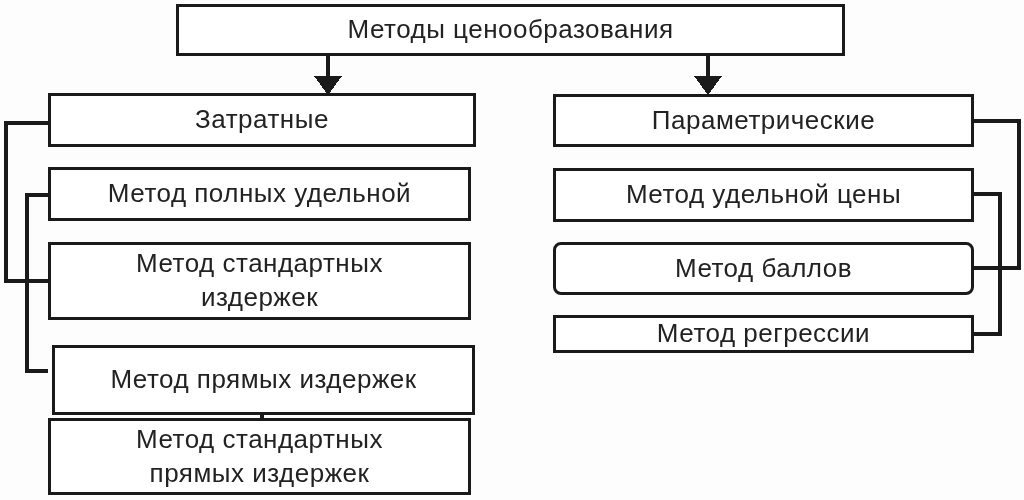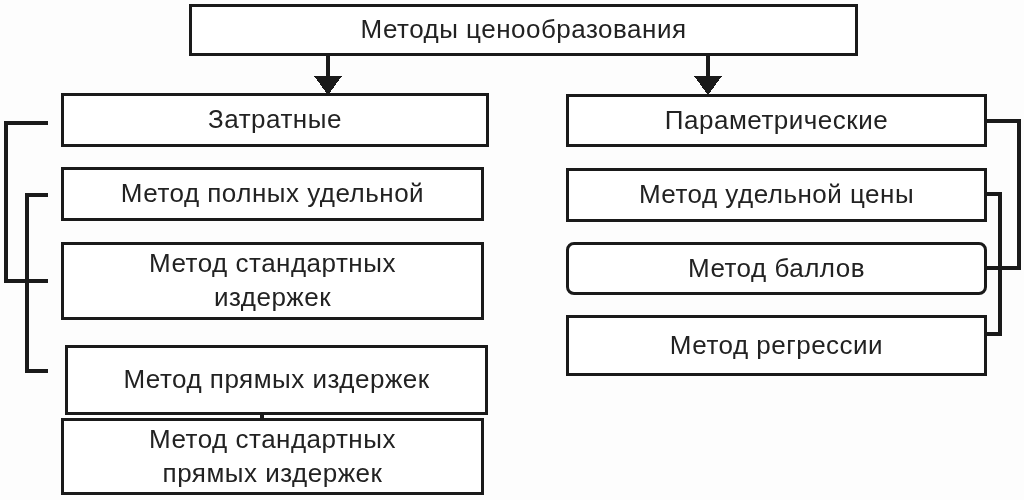--- a/index.html
+++ b/index.html
@@ -26,32 +26,31 @@
     border: 3px solid #1a1a1a;
     display: flex;
     align-items: center;
     justify-content: center;
     text-align: center;
     color: #222222;
     font-size: 26px;
     letter-spacing: 0.5px;
     line-height: 1.3;
     white-space: pre-line;
-    margin-left: 13px;
   }
   #n-root { left: 176px; top: 4px;   width: 669px; height: 52px; }
   #n-l1   { left: 48px;  top: 93px;  width: 428px; height: 54px; }
   #n-l2   { left: 48px;  top: 167px; width: 423px; height: 54px; }
   #n-l3   { left: 48px;  top: 242px; width: 423px; height: 78px; }
   #n-l4   { left: 52px;  top: 345px; width: 423px; height: 70px; }
   #n-l5   { left: 48px;  top: 418px; width: 423px; height: 77px; }
   #n-r1   { left: 553px; top: 94px;  width: 421px; height: 53px; }
   #n-r2   { left: 553px; top: 168px; width: 421px; height: 54px; }
   #n-r3   { left: 553px; top: 242px; width: 421px; height: 53px; border-radius: 8px; }
-  #n-r4   { left: 553px; top: 315px; width: 421px; height: 61px; }
+  #n-r4   { left: 553px; top: 315px; width: 421px; height: 38px; }
 </style>
 </head>
 <body>
 
 <div class="canvas">
 
   <svg class="connectors" viewBox="0 0 1024 500" xmlns="http://www.w3.org/2000/svg" shape-rendering="crispEdges">
 
     <g>
       <line x1="328" y1="56" x2="328" y2="78"></line>

